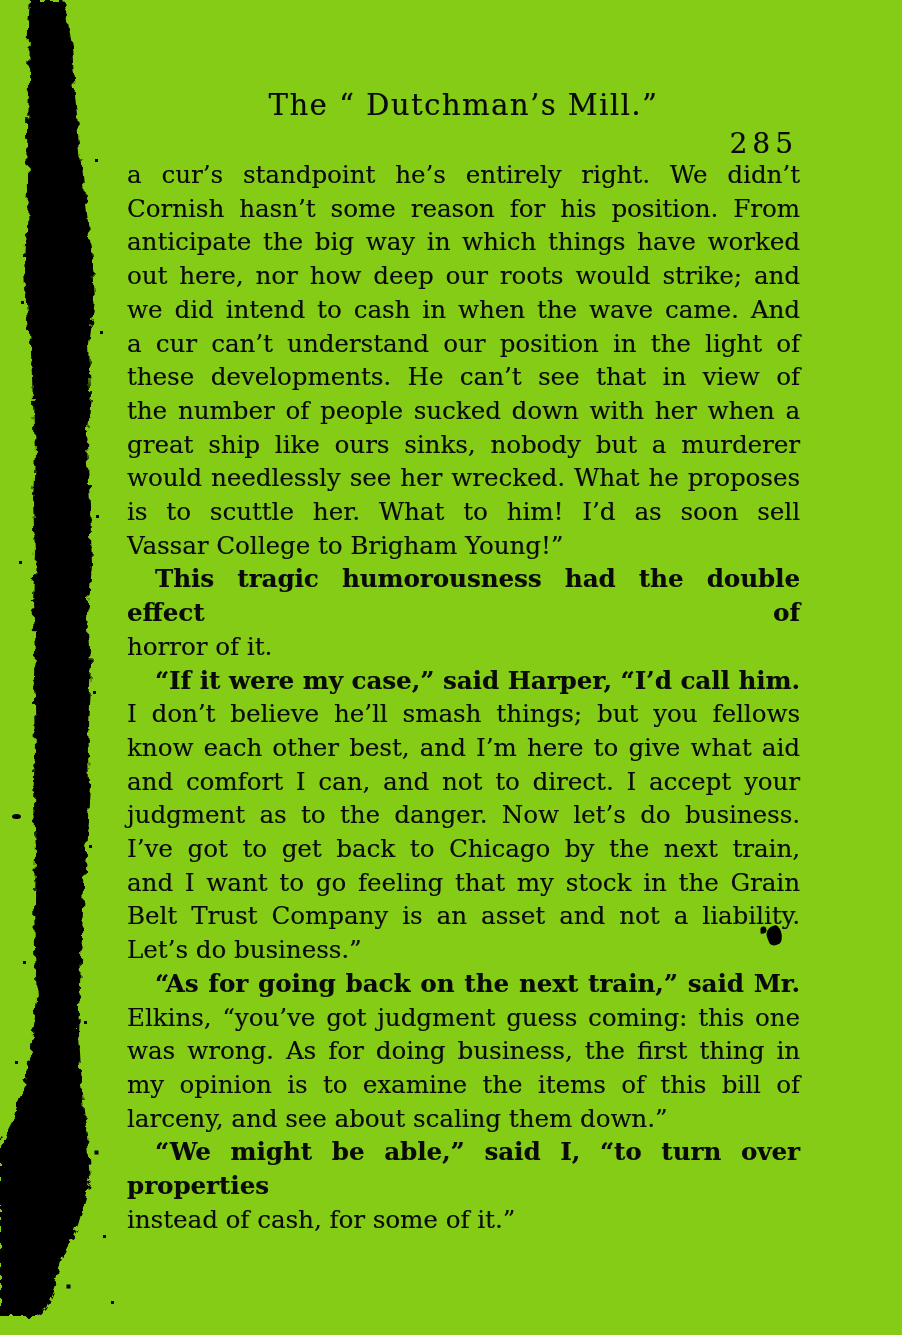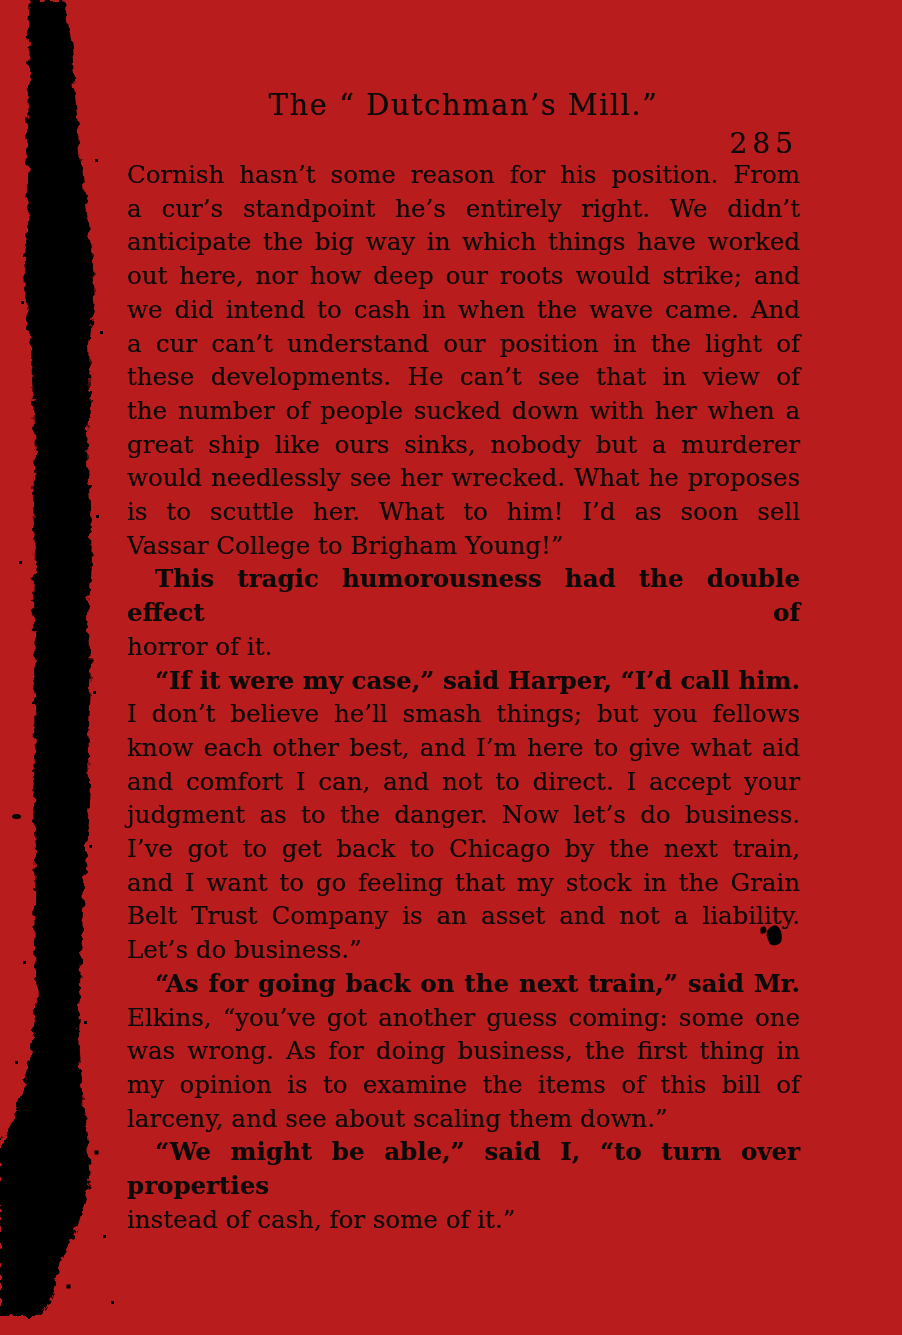--- a/index.html
+++ b/index.html
@@ -1,20 +1,20 @@
 <!DOCTYPE html>
 <html><head>
 <meta charset="utf-8">
 <style>
   html, body { margin: 0; padding: 0; background: #ffffff; }
   .page {
     position: relative;
     width: 902px;
     height: 1335px;
-    background: #b91c1c;
+    background: #84cc16;
     overflow: hidden;
     font-family: "DejaVu Serif", serif;
     color: #0a0a0a;
   }
   
   .header {
     position: absolute;
     top: 88px;
     left: 127px;
     width: 673px;
@@ -129,22 +129,22 @@
       24,272 27,232 28,182 27,132 28,82 29,30 31,0"></polygon>
   </svg>
   <div class="speckles"></div>
 
   <header class="header">
     <span class="title">The “ Dutchman’s Mill.”</span>
     <span class="pagenum">285</span>
   </header>
 
   <main class="text">
+      <div class="line">a cur’s standpoint he’s entirely right.  We didn’t</div>
       <div class="line">Cornish hasn’t some reason for his position.  From</div>
-      <div class="line">a cur’s standpoint he’s entirely right.  We didn’t</div>
       <div class="line">anticipate the big way in which things have worked</div>
       <div class="line">out here, nor how deep our roots would strike; and</div>
       <div class="line">we did intend to cash in when the wave came.  And</div>
       <div class="line">a cur can’t understand our position in the light of</div>
       <div class="line">these developments.  He can’t see that in view of</div>
       <div class="line">the number of people sucked down with her when a</div>
       <div class="line">great ship like ours sinks, nobody but a murderer</div>
       <div class="line">would needlessly see her wrecked.  What he proposes</div>
       <div class="line">is to scuttle her.  What to him!  I’d as soon sell</div>
       <div class="line last">Vassar College to Brigham Young!”</div>
@@ -153,21 +153,21 @@
       <div class="line indent">“If it were my case,” said Harper, “I’d call him.</div>
       <div class="line">I don’t believe he’ll smash things; but you fellows</div>
       <div class="line">know each other best, and I’m here to give what aid</div>
       <div class="line">and comfort I can, and not to direct.  I accept your</div>
       <div class="line">judgment as to the danger.  Now let’s do business.</div>
       <div class="line">I’ve got to get back to Chicago by the next train,</div>
       <div class="line">and I want to go feeling that my stock in the Grain</div>
       <div class="line">Belt Trust Company is an asset and not a liability.</div>
       <div class="line last">Let’s do business.”</div>
       <div class="line indent">“As for going back on the next train,” said Mr.</div>
-      <div class="line">Elkins, “you’ve got another guess coming: some one</div>
+      <div class="line">Elkins, “you’ve got judgment guess coming: this one</div>
       <div class="line">was wrong.  As for doing business, the first thing in</div>
       <div class="line">my opinion is to examine the items of this bill of</div>
       <div class="line last">larceny, and see about scaling them down.”</div>
       <div class="line indent">“We might be able,” said I, “to turn over properties</div>
       <div class="line last">instead of cash, for some of it.”</div>
     </main>
 
   <div class="inkblot"></div>
   <div class="margin-speck"></div>
 

